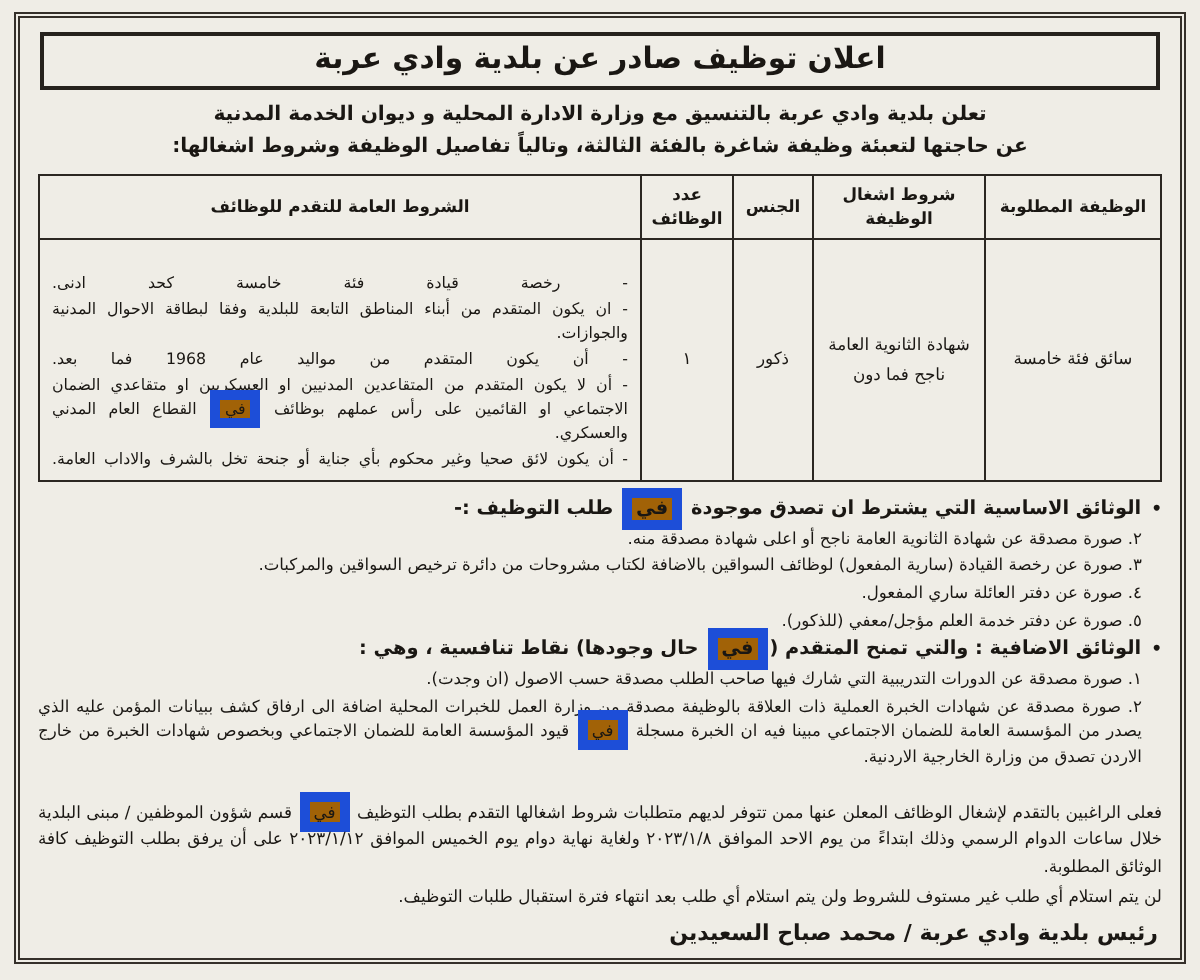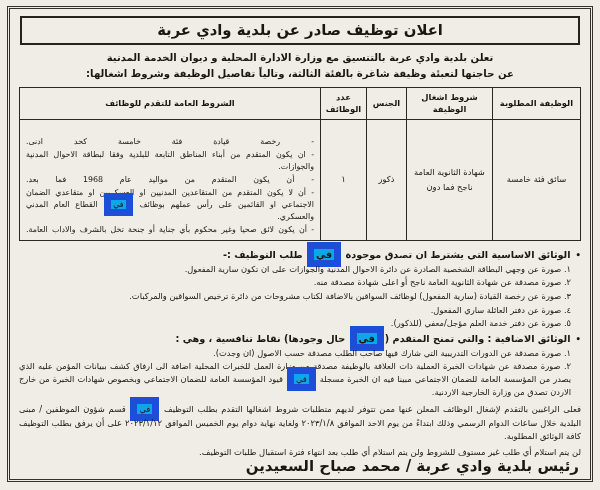--- a/index.html
+++ b/index.html
@@ -12,24 +12,24 @@
   .intro{flex:0 0 auto;text-align:center;font-weight:700;font-size:10.1px;line-height:1.6;margin-bottom:5px}
   table.jobs{width:100%;border-collapse:collapse;table-layout:fixed;margin-bottom:6px;flex:0 0 auto}
   table.jobs th,table.jobs td{border:1.5px solid #2b2722}
   table.jobs th{font-size:8.4px;font-weight:700;text-align:center;vertical-align:middle;padding:3px 2px;line-height:1.45}
   .cell-mid{font-size:8.4px;font-weight:400;text-align:center;vertical-align:middle;padding:3px 2px;line-height:1.75}
   .cell-gen{vertical-align:top;padding:16px 6px 3px;font-size:7.9px;line-height:1.52}
   .cond{text-align:justify;text-align-last:justify;text-justify:inter-word;margin-bottom:1px}
   .sec-head{display:flex;align-items:baseline;gap:5px;font-weight:700;font-size:9.7px;margin:2px 0 3px}
   .bullet{font-size:8.5px}
   .doc-item{font-size:8.3px;line-height:1.52;padding-right:10px;margin-bottom:1px;text-align:justify;text-align-last:right}
-  .closing{font-size:8.4px;line-height:1.6;margin-top:4px;text-align:justify;text-align-last:right}
+  .closing{font-size:8.4px;line-height:1.6;margin-top:14px;text-align:justify;text-align-last:right}
   .note{font-size:8.4px;margin-top:3px}
-  .signature{margin-top:auto;font-size:15px;font-weight:700;padding:0 2px 1px}
-  .hl{border:7px solid #1d4ed8;background:#0ea5e9;padding:0 2px;margin:0 1px}
+  .signature{margin-top:auto;font-size:11px;font-weight:700;padding:0 2px 1px}
+  .hl{border:5px solid #1d4ed8;background:#a16207;padding:0 2px;margin:0 1px}
   .hl:empty{display:none}
 </style>
 </head>
 <body>
 
 <div class="page">
   <div class="frame">
 
     <div class="title-box">
       <div class="doc-title">اعلان توظيف صادر عن بلدية وادي عربة</div>
@@ -72,21 +72,20 @@
           </td>
         </tr>
       </tbody>
     </table>
 
     <div class="sec-head">
       <span class="bullet">•</span>
       <span><span>الوثائق الاساسية التي يشترط ان تصدق موجودة </span><span class="hl">في</span><span> طلب التوظيف :-</span></span>
     </div>
 
-    <div class="doc-item">١. صورة عن وجهي البطاقة الشخصية الصادرة عن دائرة الاحوال المدنية والجوازات على ان تكون سارية المفعول.</div>
     <div class="doc-item">٢. صورة مصدقة عن شهادة الثانوية العامة ناجح أو اعلى شهادة مصدقة منه.</div>
     <div class="doc-item">٣. صورة عن رخصة القيادة (سارية المفعول) لوظائف السواقين بالاضافة لكتاب مشروحات من دائرة ترخيص السواقين والمركبات.</div>
     <div class="doc-item">٤. صورة عن دفتر العائلة ساري المفعول.</div>
     <div class="doc-item">٥. صورة عن دفتر خدمة العلم مؤجل/معفي (للذكور).</div>
 
     <div class="sec-head">
       <span class="bullet">•</span>
       <span><span>الوثائق الاضافية : والتي تمنح المتقدم (</span><span class="hl">في</span><span> حال وجودها) نقاط تنافسية ، وهي :</span></span>
     </div>
 

